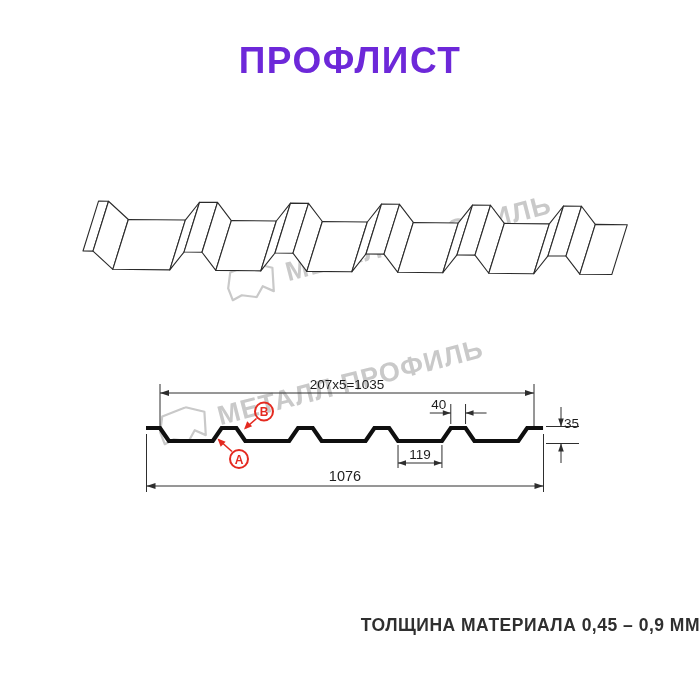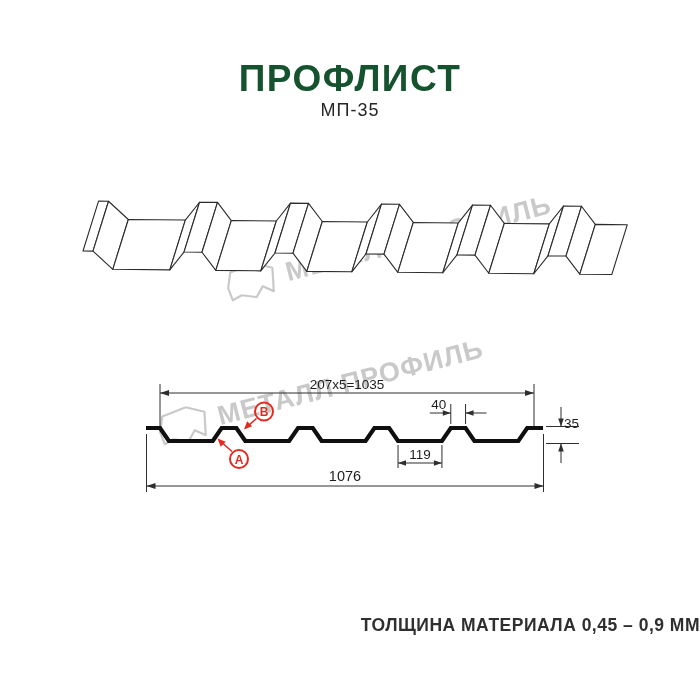--- a/index.html
+++ b/index.html
@@ -1,37 +1,36 @@
 <!DOCTYPE html>
 <html><head>
 <meta charset="utf-8">
 <style>
   html,body{margin:0;padding:0;background:#fff;}
   .page{position:relative;width:700px;height:700px;background:#fff;overflow:hidden;
         font-family:"Liberation Sans",sans-serif;}
-  .title{position:absolute;top:58px;left:0;width:700px;text-align:center;
-         font-size:37px;font-weight:700;letter-spacing:1.5px;color:#14532d;z-index:3;}
+  .title{position:absolute;top:40px;left:0;width:700px;text-align:center;
+         font-size:37px;font-weight:700;letter-spacing:1.5px;color:#6d28d9;z-index:3;}
   .subtitle{position:absolute;top:100px;left:0;width:700px;text-align:center;
             font-size:18px;font-weight:400;letter-spacing:1px;color:#272727;z-index:3;}
   .footer{position:absolute;top:615px;left:0;width:700px;text-align:right;
           font-size:17.5px;font-weight:600;letter-spacing:.5px;color:#2f2f2f;z-index:3;}
   .wm{position:absolute;display:flex;align-items:center;gap:10px;height:34px;
       transform-origin:left center;transform:rotate(-14.5deg);
       font-weight:700;font-size:27px;letter-spacing:1px;white-space:nowrap;z-index:1;}
   .wm1{left:226px;top:271px;}
   .wm2{left:158px;top:415px;}
   .overlay{position:absolute;left:0;top:0;z-index:2;}
 </style>
 </head>
 <body>
 
 <div class="page">
 
   <div class="title">ПРОФЛИСТ</div>
-  <div class="subtitle">МП-35</div>
 
   <div class="wm wm1">
     <svg width="52" height="36" viewBox="0 0 52 36">
       <path d="M 2 19 L 8 4 L 33 1 L 50 10 L 45.5 33 L 36 25.5 L 27.5 34.5 L 13.5 29 L 3.5 31.5 Z" fill="none" stroke="#c9c9c9" stroke-width="2.2" stroke-linejoin="round"></path>
     </svg>
     <span style="color:#c9c9c9">МЕТАЛЛ ПРОФИЛЬ</span>
   </div>
 
   <div class="wm wm2">
     <svg width="52" height="36" viewBox="0 0 52 36">

